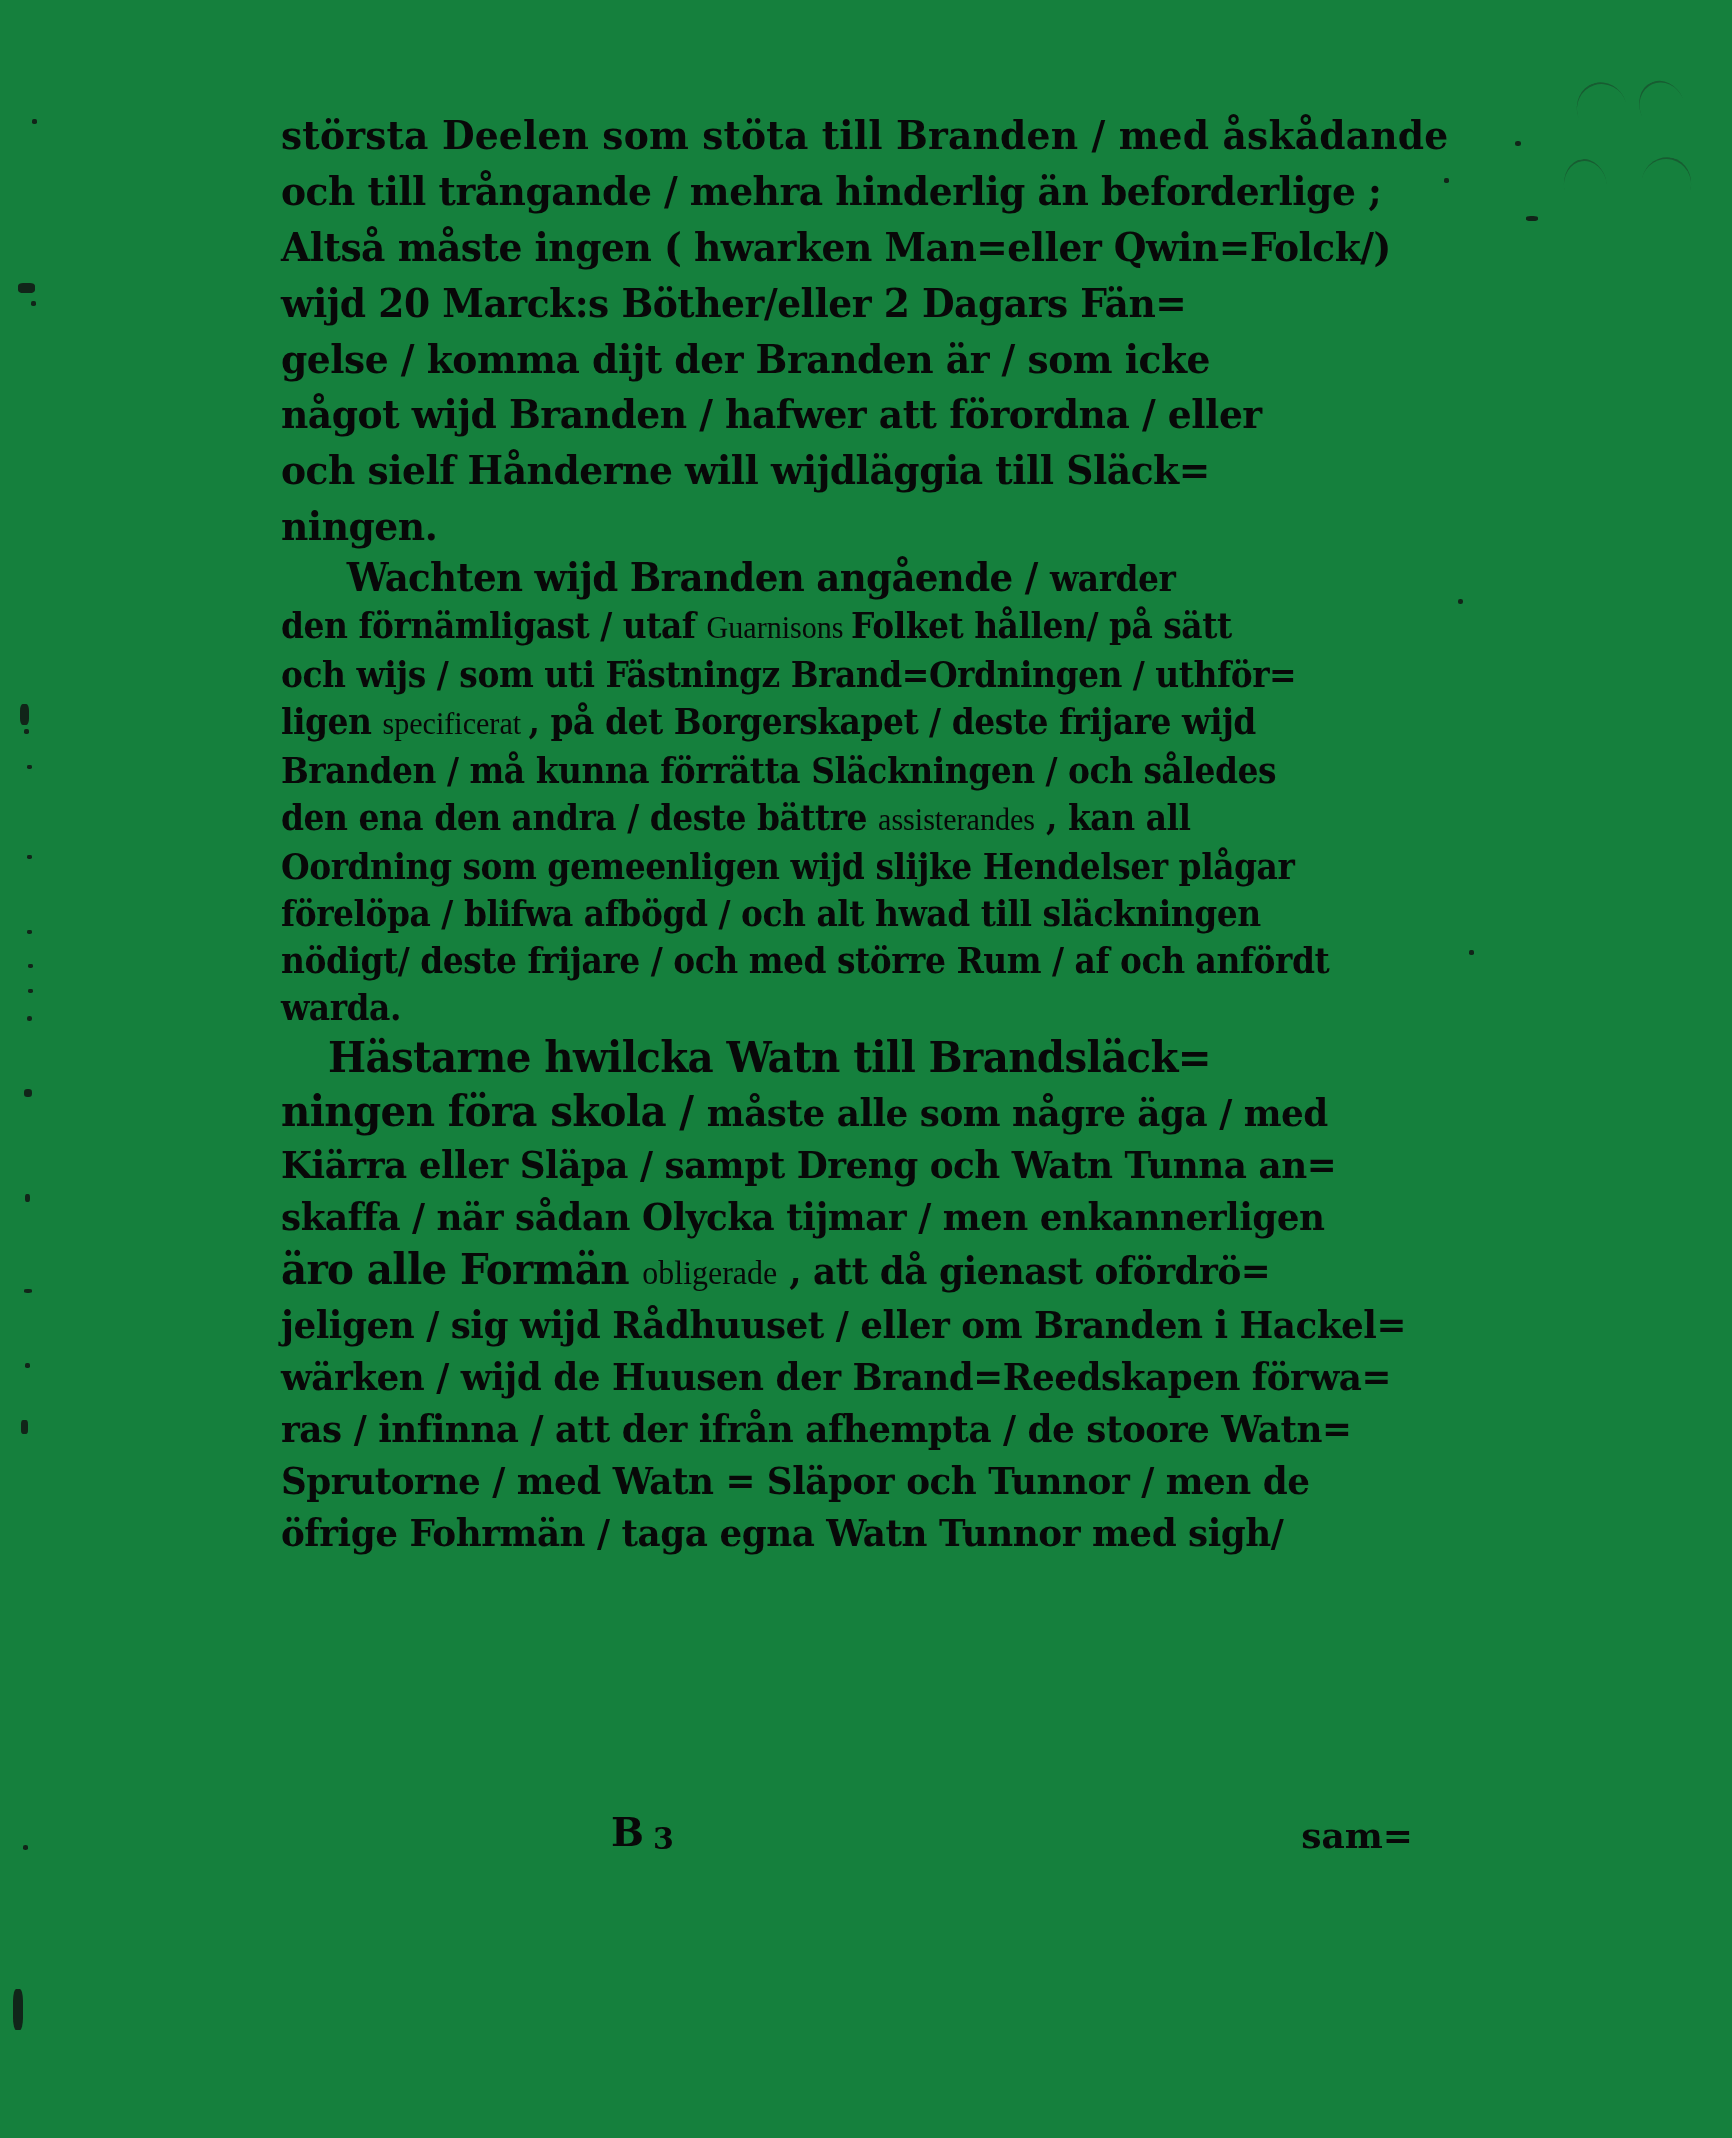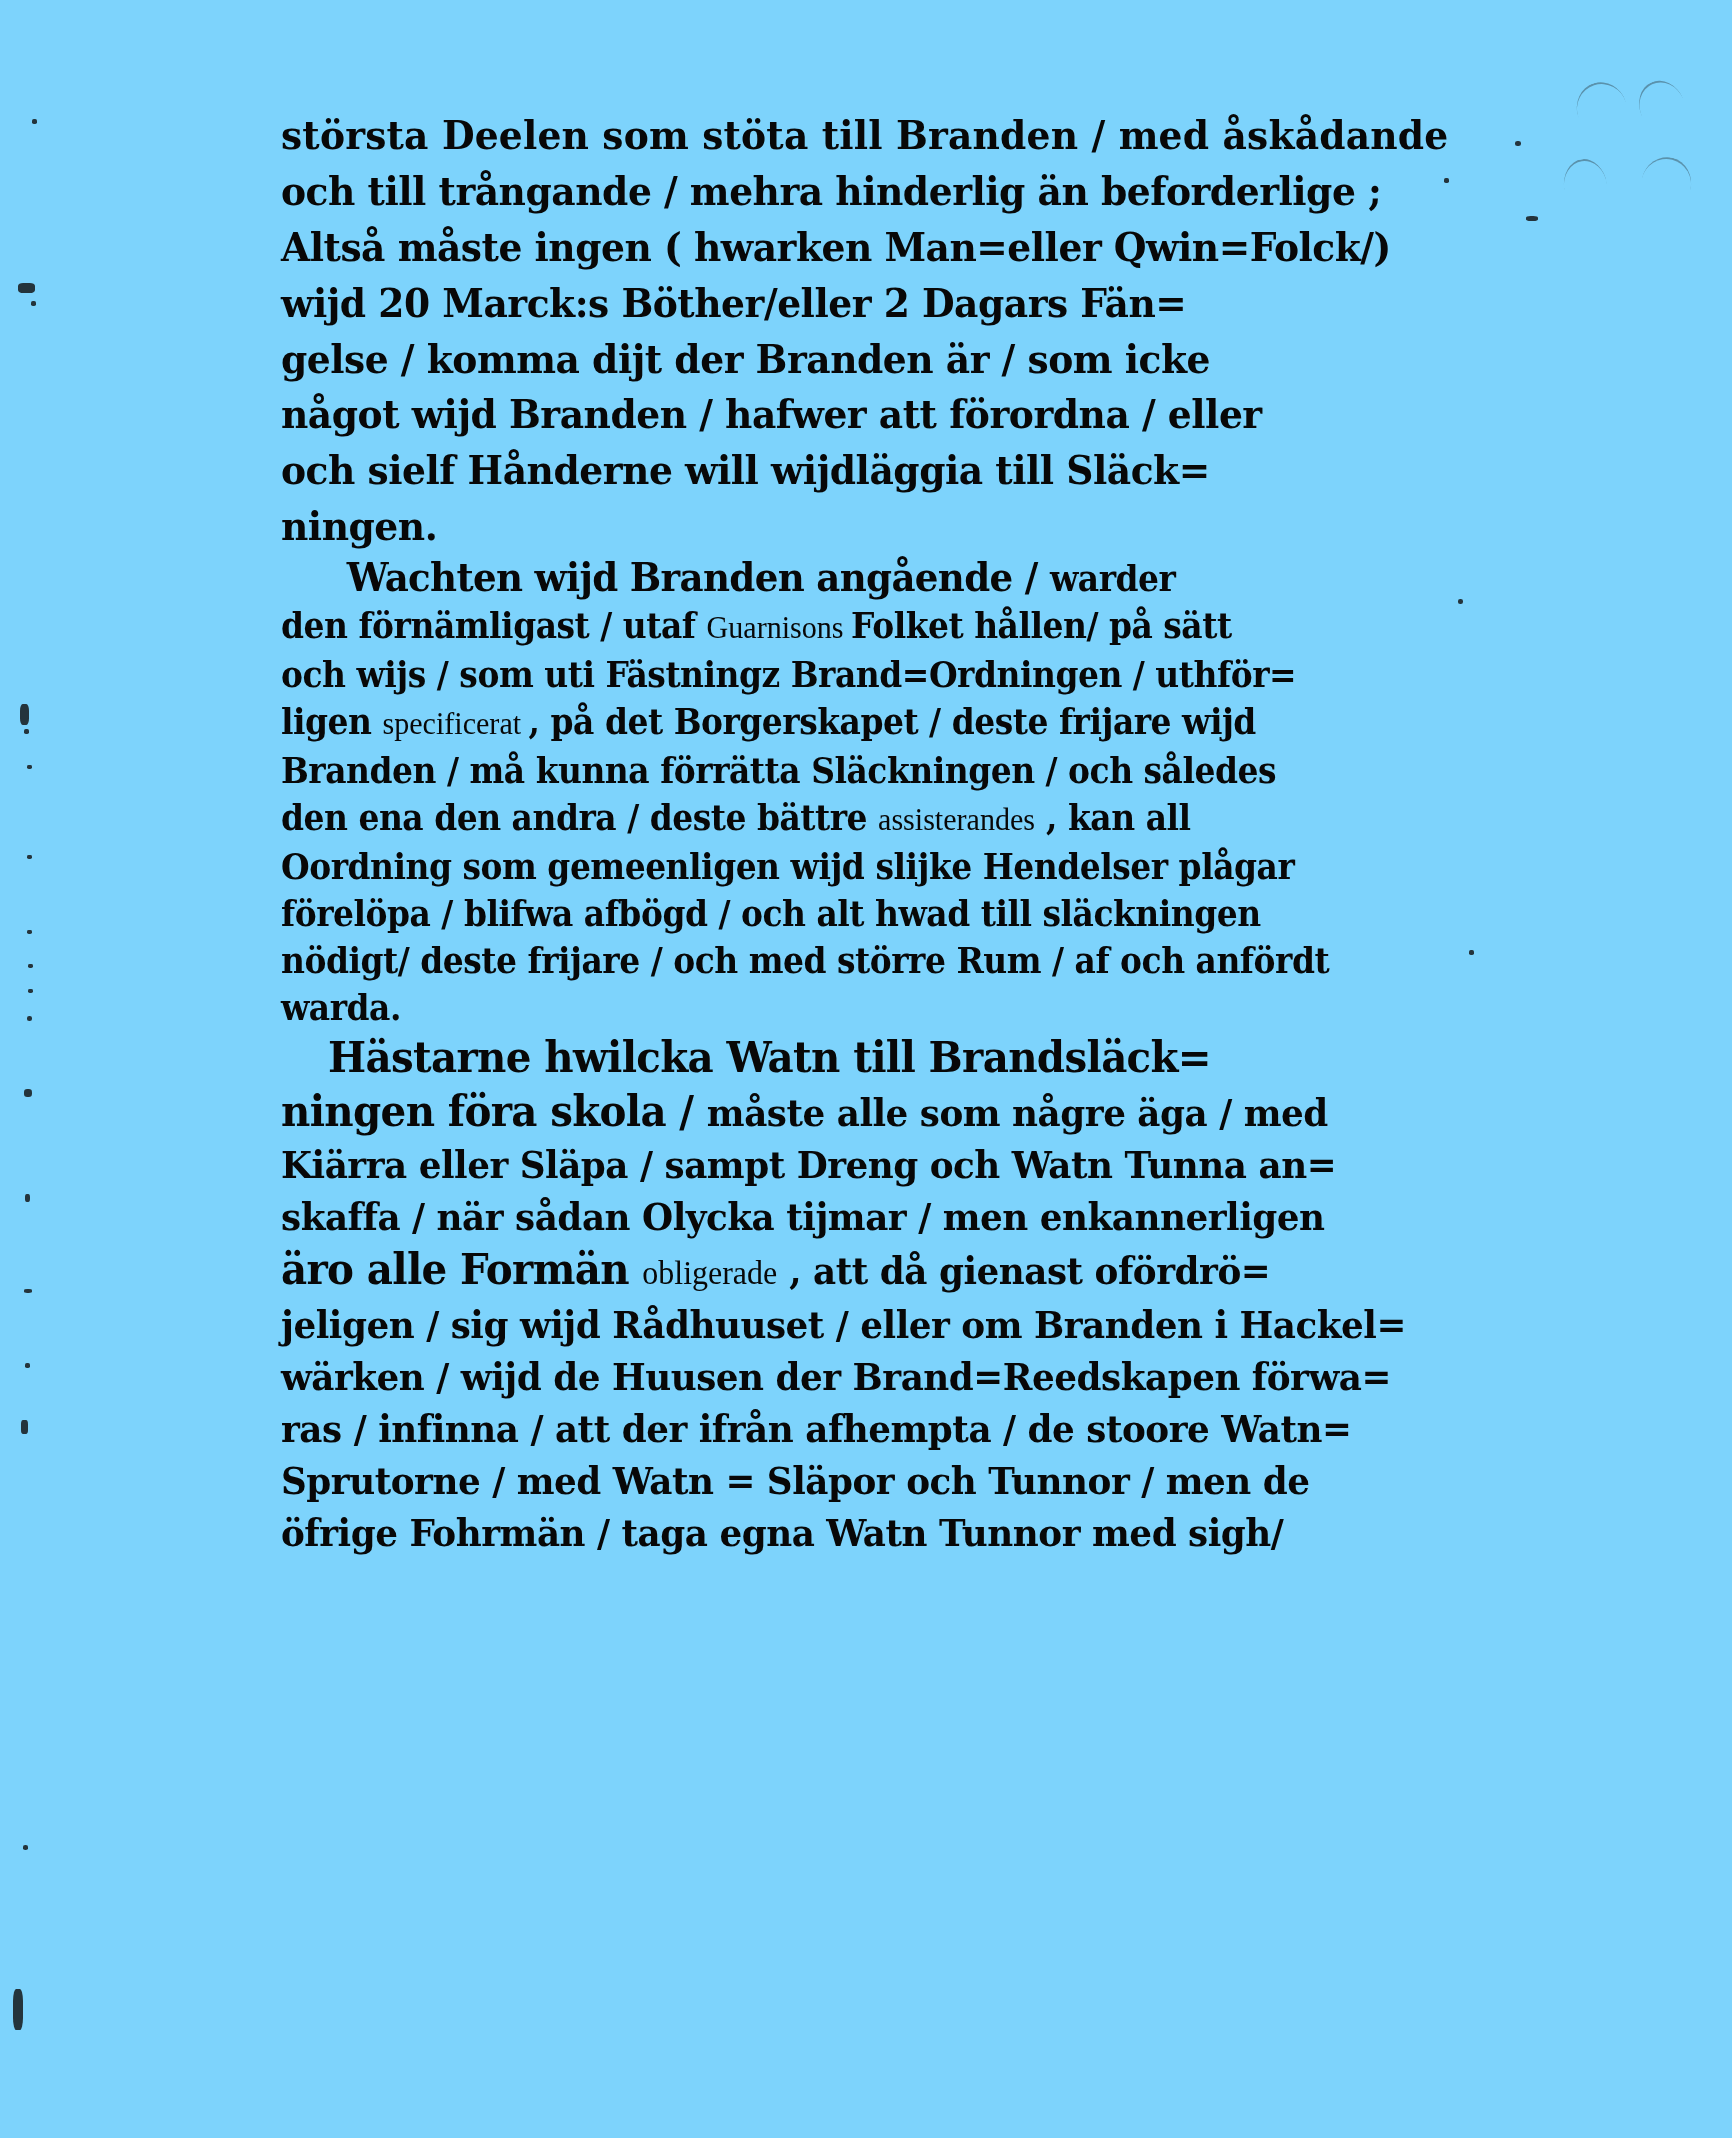--- a/index.html
+++ b/index.html
@@ -9,21 +9,21 @@
   }
 
   body {
     font-family: "DejaVu Serif", serif;
   }
 
   #page {
     position: relative;
     width: 1732px;
     height: 2139px;
-    background: #7dd3fc;
+    background: #15803d;
     overflow: hidden;
   }
 
   
   .speck {
     position: absolute;
     background: #111;
     border-radius: 40%;
     opacity: .82;
   }
@@ -214,15 +214,19 @@
       <span class="ln"><span class="fr opening">äro alle Formän </span><span class="rm">obligerade</span><span class="fr"> , att då gienast ofördrö=</span></span>
       <span class="ln fr">jeligen / sig wijd Rådhuuset / eller om Branden i Hackel=</span>
       <span class="ln fr">wärken /  wijd de Huusen der Brand=Reedskapen förwa=</span>
       <span class="ln fr">ras / infinna /  att der ifrån afhempta / de stoore Watn=</span>
       <span class="ln fr">Sprutorne /  med Watn = Släpor och Tunnor /  men de</span>
       <span class="ln fr">öfrige Fohrmän /  taga egna Watn Tunnor med sigh/</span>
     </div>
 
   </div>
 
+  <div id="footer">
+    <div id="sig"><span>B</span><span class="signum">3</span></div>
+    <div id="catchword">sam=</div>
+  </div>
 
 </div>
 
 
 </body></html>

